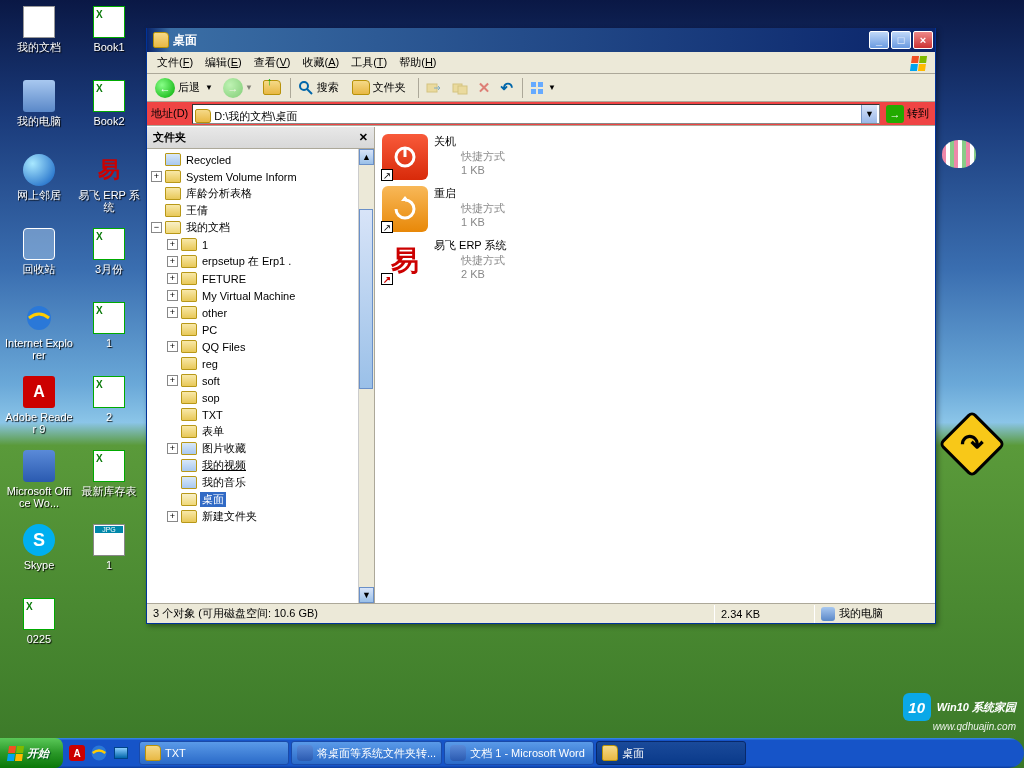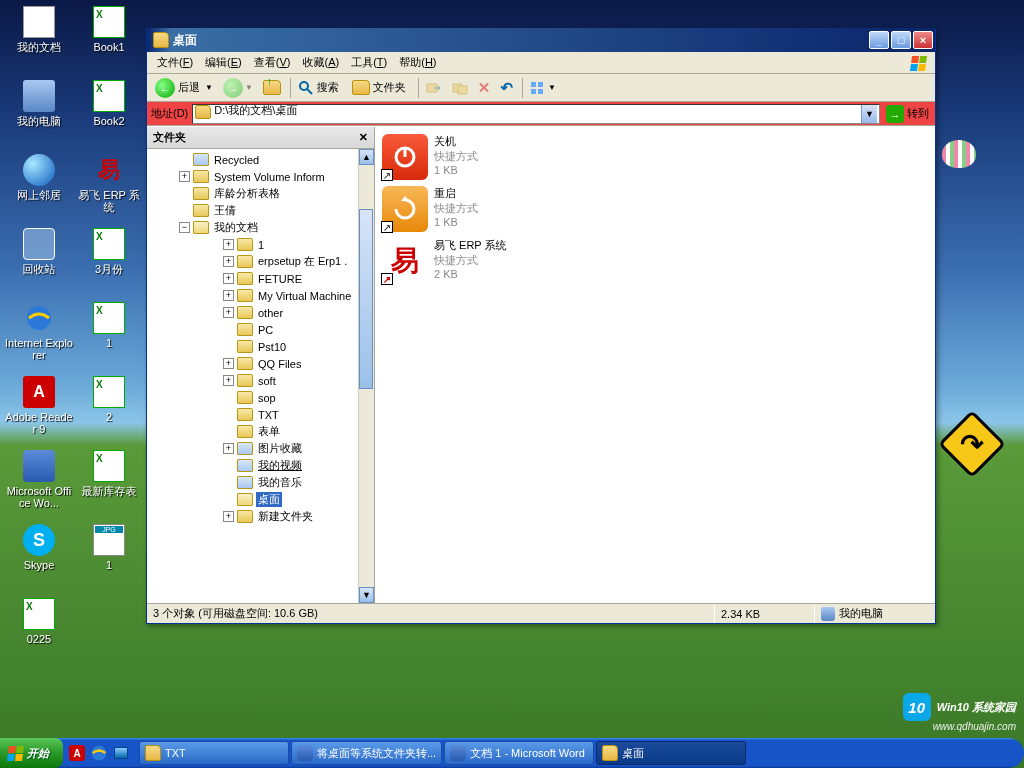--- a/index.html
+++ b/index.html
@@ -58,53 +58,53 @@
 .cg{background:radial-gradient(circle at 35% 35%,#8f8,#0a0);}
 .tb .lab { margin: 0 3px; }
 .tb .drop { font-size: 8px; color: #000; margin-left: 2px; }
 .tsep{width:1px;height:20px;background:#aca899;margin:0 3px;}
 .tb svg{width:16px;height:16px;}
 .disabled{opacity:.45;pointer-events:none;}
 
 
 .addrbar { height: 24px; background: #ef4444; display: flex; align-items: center; padding: 0 4px; border-bottom: 1px solid #aca899; }
 .addrbar .al { margin-right: 4px; }
-.addrbox { flex: 1; height: 20px; background: #fff; border: 1px inset #888; display: flex; align-items: flex-start; padding: 0 2px; }
+.addrbox { flex: 1; height: 20px; background: #fff; border: 1px inset #888; display: flex; align-items: flex-end; padding: 0 2px; }
 .addrbox .aicon { width: 16px; height: 14px; margin-right: 3px; }
 .addrbox input { flex: 1; border: none; outline: none; font-size: 11px; }
 .addrbox .addrd { width: 16px; background: linear-gradient(#d8e4f8,#9ab8e8); border-left: 1px solid #7a99c8; display:flex;align-items:center;justify-content:center; height: 18px; font-size:9px;}
 .gobtn { height: 20px; display: flex; align-items: center; margin-left: 4px; cursor: pointer; padding: 0 2px;}
 .gobtn .gic { width: 18px; height: 18px; background: #2a0; border-radius: 3px; display:flex;align-items:center;justify-content:center;color:#fff;margin-right:3px;}
 
 
 .body { flex: 1; display: flex; background: #fff; border-top: 1px solid #fff; min-height: 0; }
 .folderpane { width: 228px; background: #fff; border-right: 1px solid #aca899; display: flex; flex-direction: column; }
 .fphead { height: 22px; background: linear-gradient(#e8e8e8,#d8d8d8); border-bottom: 1px solid #aca899; display: flex; align-items: center; padding: 0 6px; font-weight: bold; }
 .fphead .x { margin-left: auto; cursor: pointer; font-family: Marlett, sans-serif;}
 .ftree { flex: 1; overflow: auto; padding: 2px 0; }
-.ftree ul { list-style: none; padding-left: 16px; margin-left: 28px; }
+.ftree ul { list-style: none; padding-left: 16px; }
 .ftree > ul { padding-left: 4px; }
 .tn { display: flex; align-items: center; height: 17px; cursor: pointer; white-space: nowrap; }
 .exp { width: 11px; height: 11px; border: 1px solid #888; background: #fff; display: inline-flex; align-items: center; justify-content: center; font-size: 9px; margin-right: 3px; line-height: 1; user-select:none;}
 .noexp { width: 11px; height: 11px; margin-right: 3px; display:inline-block;}
 .tfold { width: 16px; height: 13px; background: linear-gradient(#f8e8a8, #e8c858); border: 1px solid #b89818; border-radius: 1px 2px 1px 1px; margin-right: 3px; }
 .tfold.open { background: linear-gradient(#f8f0c8, #f0d878); }
 .tfold.spec { background: linear-gradient(#d8e8f8,#a8c8f0);}
 .tn.sel .tl { background: #316ac5; color: #fff; padding: 0 2px; }
 .tn .tl { padding: 0 2px; }
 .tn .tl.und{text-decoration:underline;}
 .vsb { width: 16px; background: #ece9d8; border-left: 1px solid #ccc; position:relative;}
 .vsb .th { width: 14px; background: linear-gradient(#d8e4f8,#9ac0e8); border:1px solid #6a90c8; position:absolute; left:0;}
 .vsb .arr { height:16px; background: linear-gradient(#d8e4f8,#9ac0e8); border:1px solid #6a90c8; display:flex;align-items:center;justify-content:center;font-size:9px;}
 .main { flex: 1; background: #fff; overflow: auto; padding: 4px; }
 .fitem { display: flex; align-items: flex-start; padding: 3px; }
 .fitem .bicon { width: 46px; height: 46px; margin-right: 6px; position: relative; flex-shrink:0;}
 .bicon .short { position: absolute; bottom: -1px; left: -1px; width: 12px; height: 12px; background: #fff; border: 1px solid #000; font-size:10px;display:flex;align-items:center;justify-content:center;}
 .fitem .meta .nm { font-size: 11px; }
-.fitem .meta .sub { color: #888; font-size: 11px; }
+.fitem .meta .sub { color: #888; font-size: 11px; margin-left: 27px; }
 .bicon.red{background:linear-gradient(#f85a3a,#d82a0a);border-radius:6px;display:flex;align-items:center;justify-content:center;}
 .bicon.org{background:linear-gradient(#f8b858,#e88808);border-radius:6px;display:flex;align-items:center;justify-content:center;}
 .bicon.erp{color:#c00;font-family:"KaiTi",serif;font-size:28px;font-weight:bold;display:flex;align-items:center;justify-content:center;}
 
 
 .statusbar { height: 20px; background: #ece9d8; display: flex; align-items: center; border-top: 1px solid #aca899; font-size: 11px; }
 .stseg { padding: 0 6px; border-right: 1px inset #fff; height: 18px; display:flex;align-items:center;}
 .stseg.grow{flex:1;}
 .stseg .sic{width:14px;height:14px;margin-right:4px;}
 
@@ -394,30 +394,30 @@
                   </li>
                   <li>
                     <div class="tn">
                       <span class="noexp"></span>
                       <span class="tfold"></span>
                       <span class="tl">PC</span>
                     </div>
                   </li>
                   <li>
                     <div class="tn">
-                      <span class="noexp"></span>
-                      <span class="tfold"></span>
-                      <span class="tl">Pst10</span>
-                    </div>
-                  </li>
-                  <li>
-                    <div class="tn">
                       <span class="exp">+</span>
                       <span class="tfold"></span>
                       <span class="tl">QQ Files</span>
+                    </div>
+                  </li>
+                  <li>
+                    <div class="tn">
+                      <span class="noexp"></span>
+                      <span class="tfold"></span>
+                      <span class="tl">reg</span>
                     </div>
                   </li>
                   <li>
                     <div class="tn">
                       <span class="exp">+</span>
                       <span class="tfold"></span>
                       <span class="tl">soft</span>
                     </div>
                   </li>
                   <li>

